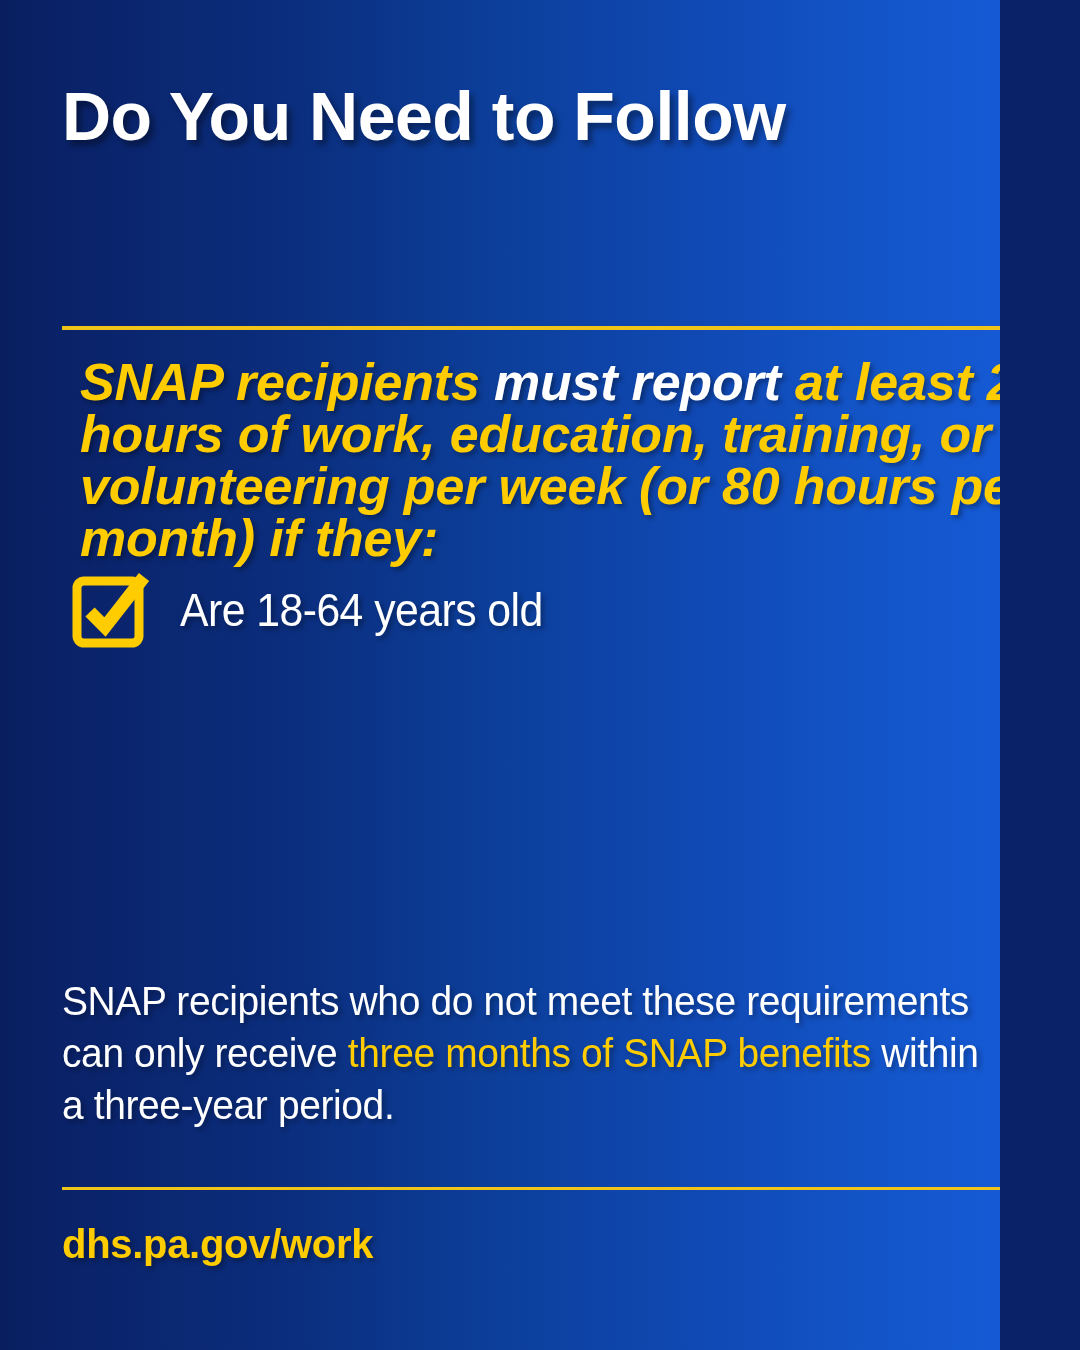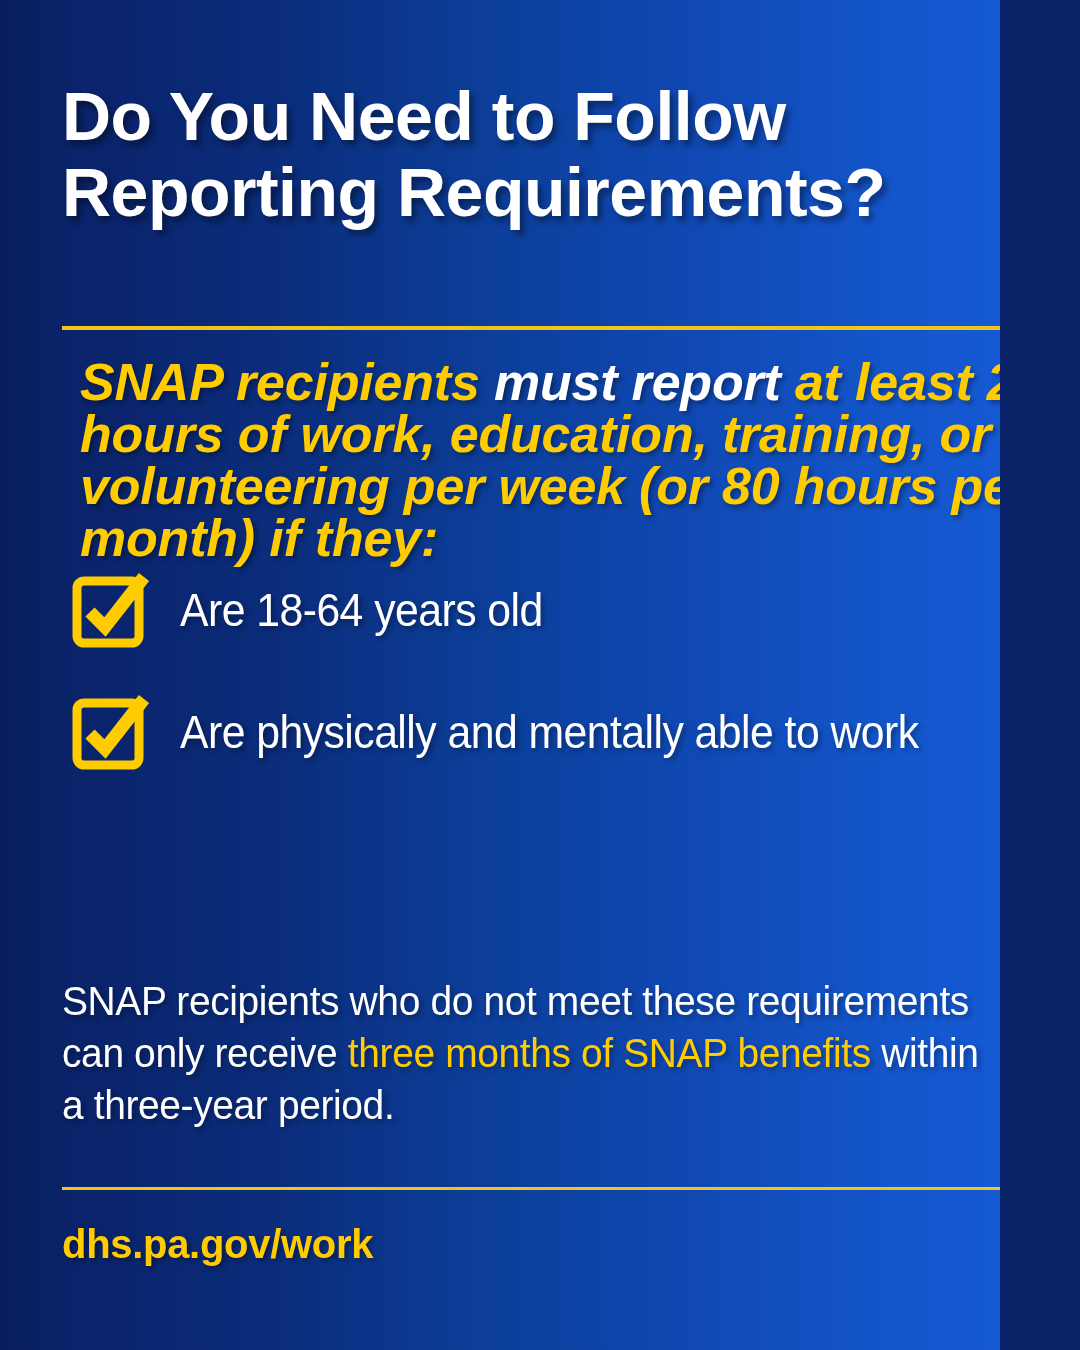--- a/index.html
+++ b/index.html
@@ -137,49 +137,39 @@
     text-shadow: 3px 3px 5px rgba(0,0,0,0.35);
   }
 </style>
 </head>
 <body>
 
 <div id="poster">
 
   <div class="title">
     <span class="title-line">Do You Need to Follow</span>
-    <span class="title-line">Reporting Requirements?</span>
   </div>
 
   <div class="rule rule-top"></div>
 
   <div class="subtitle"><span>SNAP recipients </span><span class="hl-white">must report</span><span> at least 20 hours of work, education, training, or volunteering per week (or 80 hours per month) if they:</span></div>
 
   <div class="checklist">
 
     <div class="check-item">
       <span class="check-box-wrap">
         <svg width="78" height="72" viewBox="0 0 78 72" aria-hidden="true">
           <rect x="5" y="6" width="62" height="62" rx="7" ry="7" fill="none" stroke="#ffcc00" stroke-width="9"></rect>
           <path d="M18 37 L33 52 L72 2" fill="none" stroke="#ffcc00" stroke-width="13" stroke-linecap="butt" stroke-linejoin="miter"></path>
         </svg>
       </span>
       <span class="check-label">Are 18-64 years old</span>
     </div>
 
 
-    <div class="check-item">
-      <span class="check-box-wrap">
-        <svg width="78" height="72" viewBox="0 0 78 72" aria-hidden="true">
-          <rect x="5" y="6" width="62" height="62" rx="7" ry="7" fill="none" stroke="#ffcc00" stroke-width="9"></rect>
-          <path d="M18 37 L33 52 L72 2" fill="none" stroke="#ffcc00" stroke-width="13" stroke-linecap="butt" stroke-linejoin="miter"></path>
-        </svg>
-      </span>
-      <span class="check-label">Are physically and mentally able to work</span>
-    </div>
 
   </div>
 
   <div class="body-text"><span>SNAP recipients who do not meet these requirements can only receive </span><span class="hl-yellow">three months of SNAP benefits</span><span> within a three-year period.</span></div>
 
   <div class="rule rule-bottom"></div>
 
   <div class="footer-url">dhs.pa.gov/work</div>
 
 </div>

